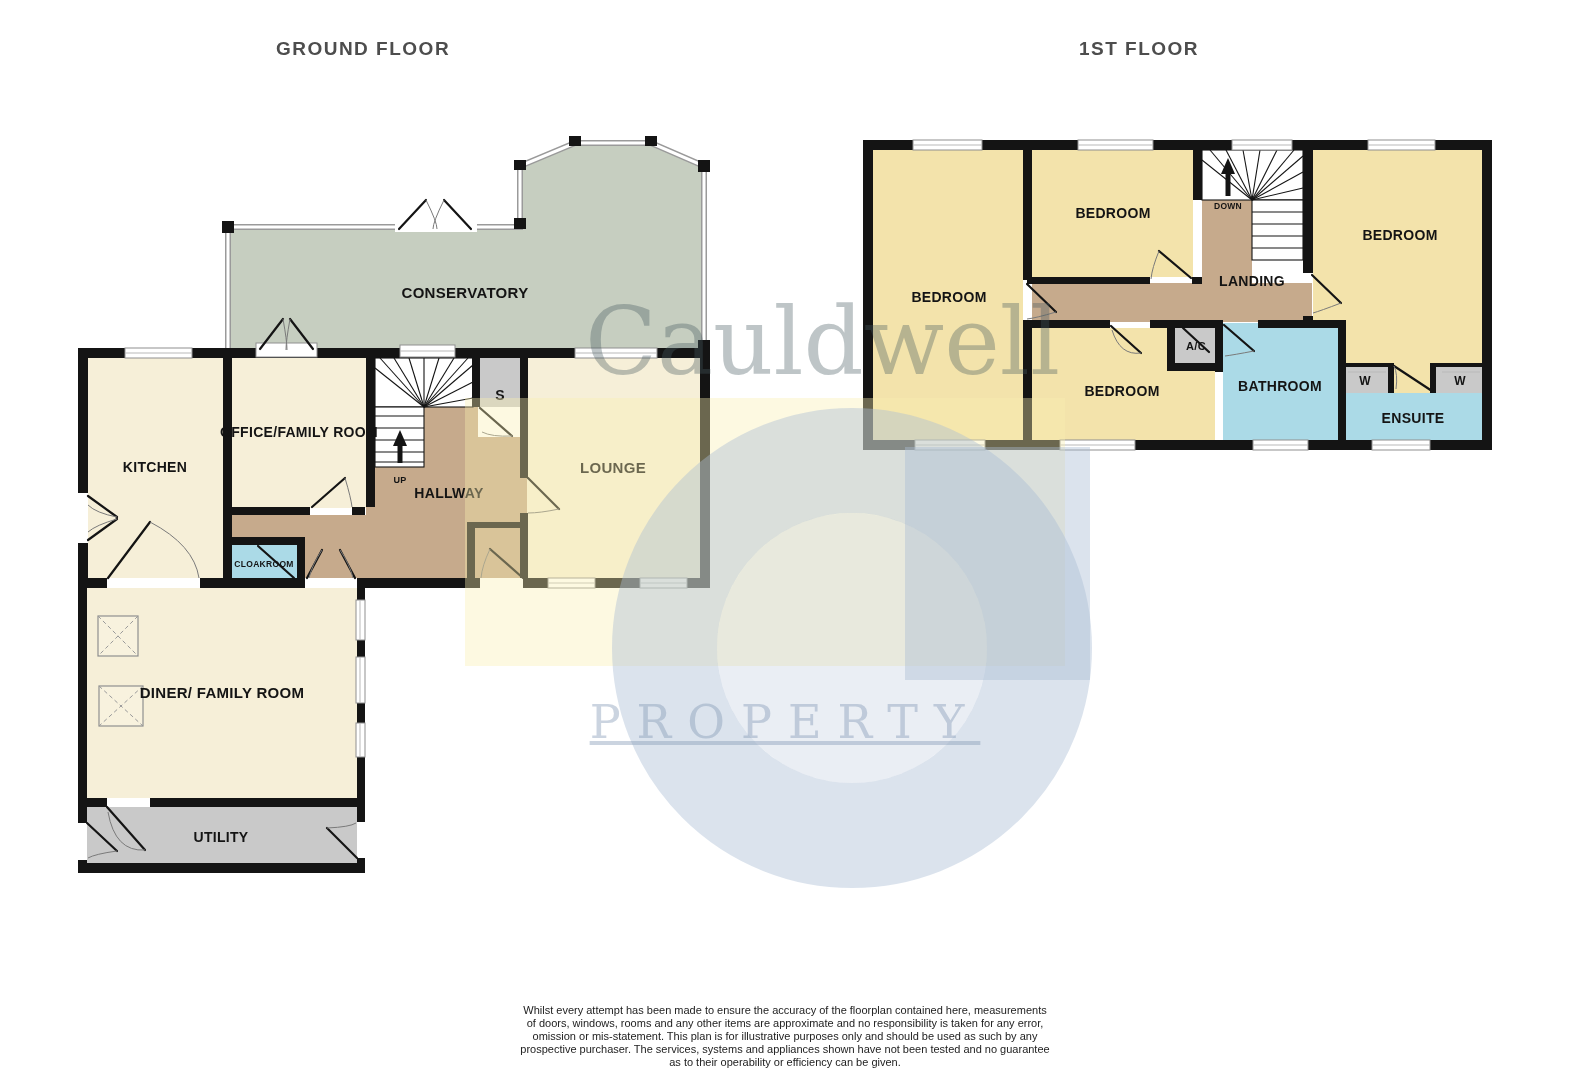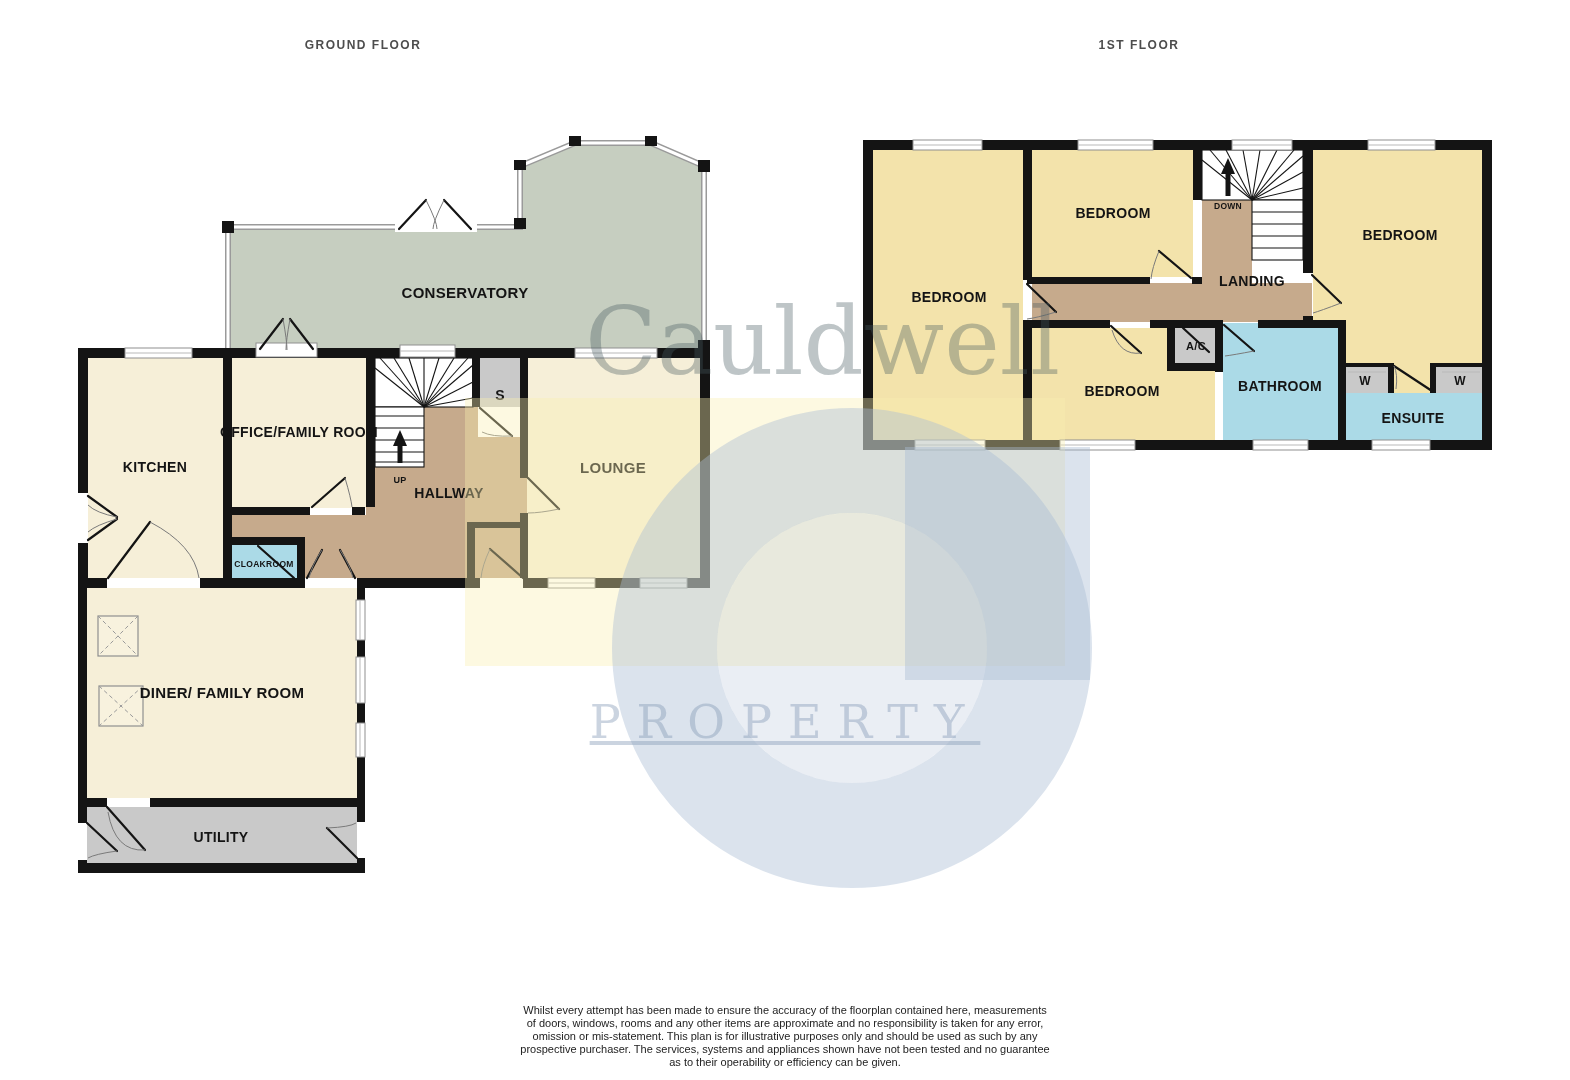--- a/index.html
+++ b/index.html
@@ -20,21 +20,21 @@
   .stair-box{fill:#fff;stroke:#141414;stroke-width:1.1;}
   .stair-line{stroke:#141414;stroke-width:1.1;}
   .xbox{fill:#F8F2DE;stroke:#8f8f8f;stroke-width:1.2;}
   .xline{stroke:#9a9a9a;stroke-width:1;stroke-dasharray:4 3;}
 
   .room-label{font:700 14px "Liberation Sans",sans-serif;fill:var(--label);
               letter-spacing:.3px;text-anchor:middle;dominant-baseline:central;}
   .fs15{font-size:15px;} .fs12{font-size:12px;} .fs11{font-size:11px;}
   .fs9{font-size:9px;} .fs8{font-size:8.5px;}
 
-  .floor-title{position:absolute;transform:translateX(-50%);font-weight:bold;font-size:12px;
+  .floor-title{position:absolute;transform:translateX(-50%);font-weight:bold;font-size:19px;
                letter-spacing:1.5px;color:var(--title);white-space:nowrap;}
   .t-ground{left:363px;top:38px;} .t-first{left:1139px;top:38px;}
 
   
   .wm{position:absolute;pointer-events:none;}
   .wm-square{left:465px;top:398px;width:600px;height:268px;background:var(--watermark_yellow);}
   .wm-ring{left:612px;top:408px;width:270px;height:270px;border-radius:50%;
            border:105px solid var(--watermark_blue);}
   .wm-slab{left:905px;top:447px;width:185px;height:233px;background:var(--watermark_blue);}
   .wm-core{left:717px;top:513px;width:270px;height:270px;border-radius:50%;

